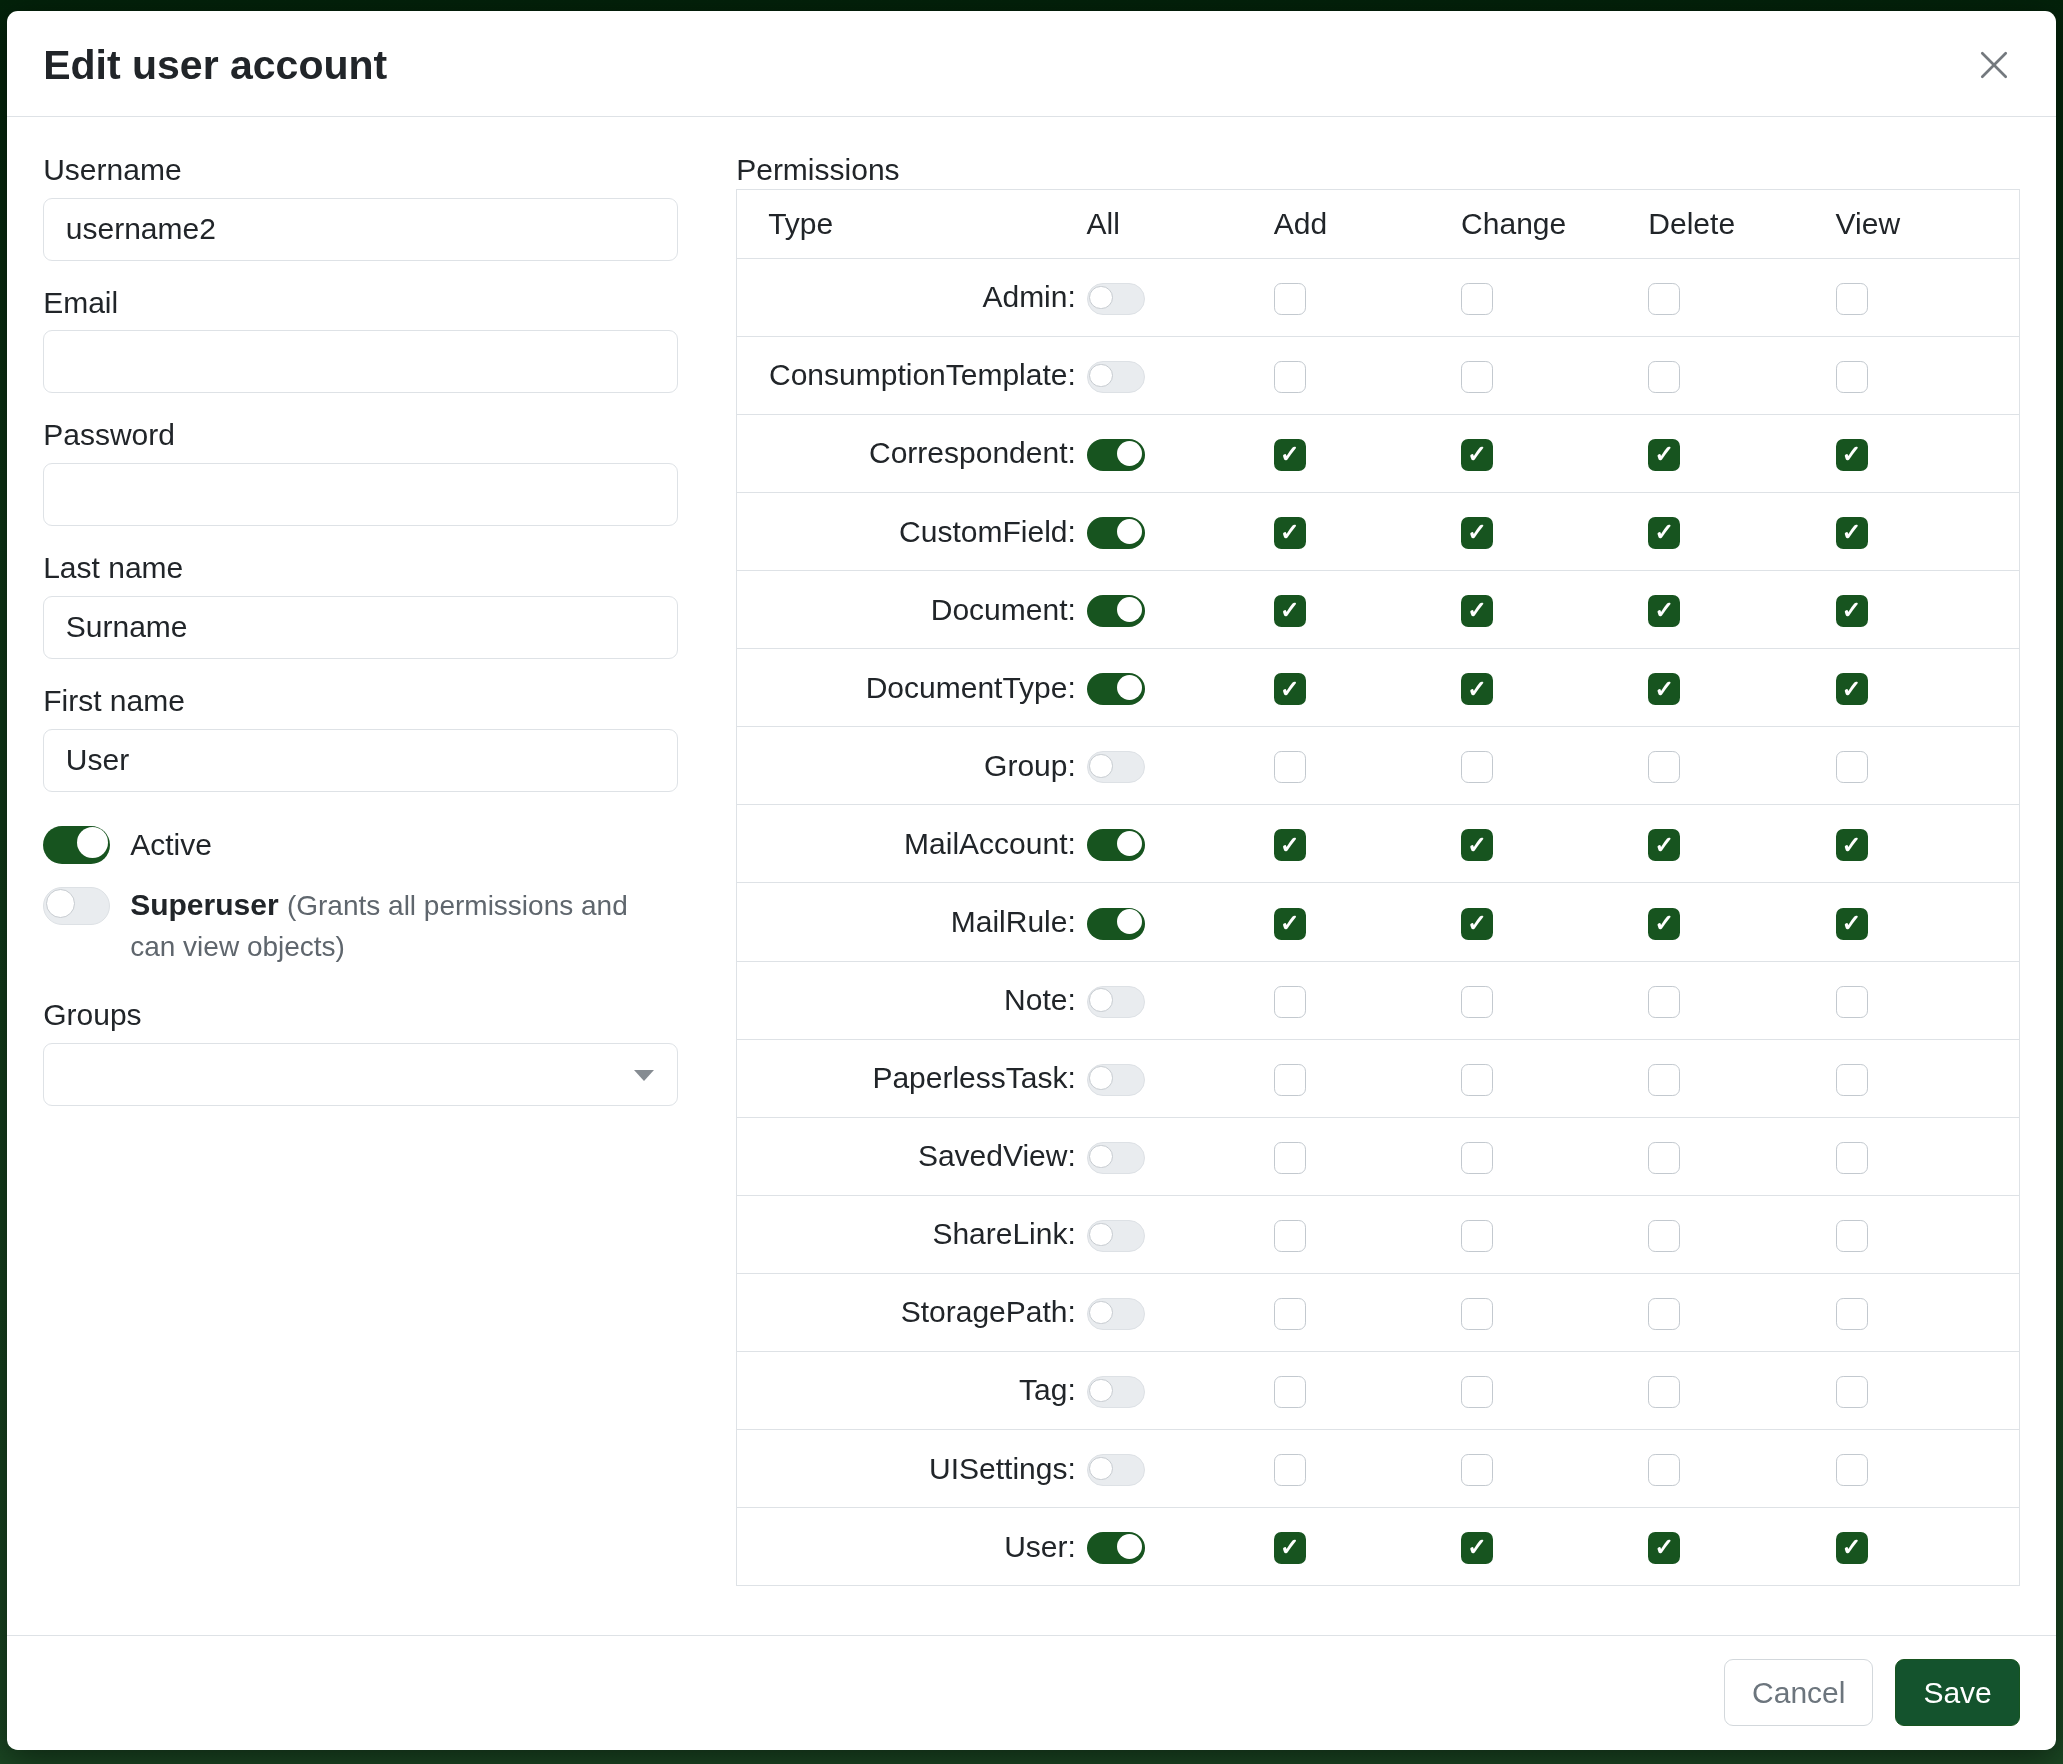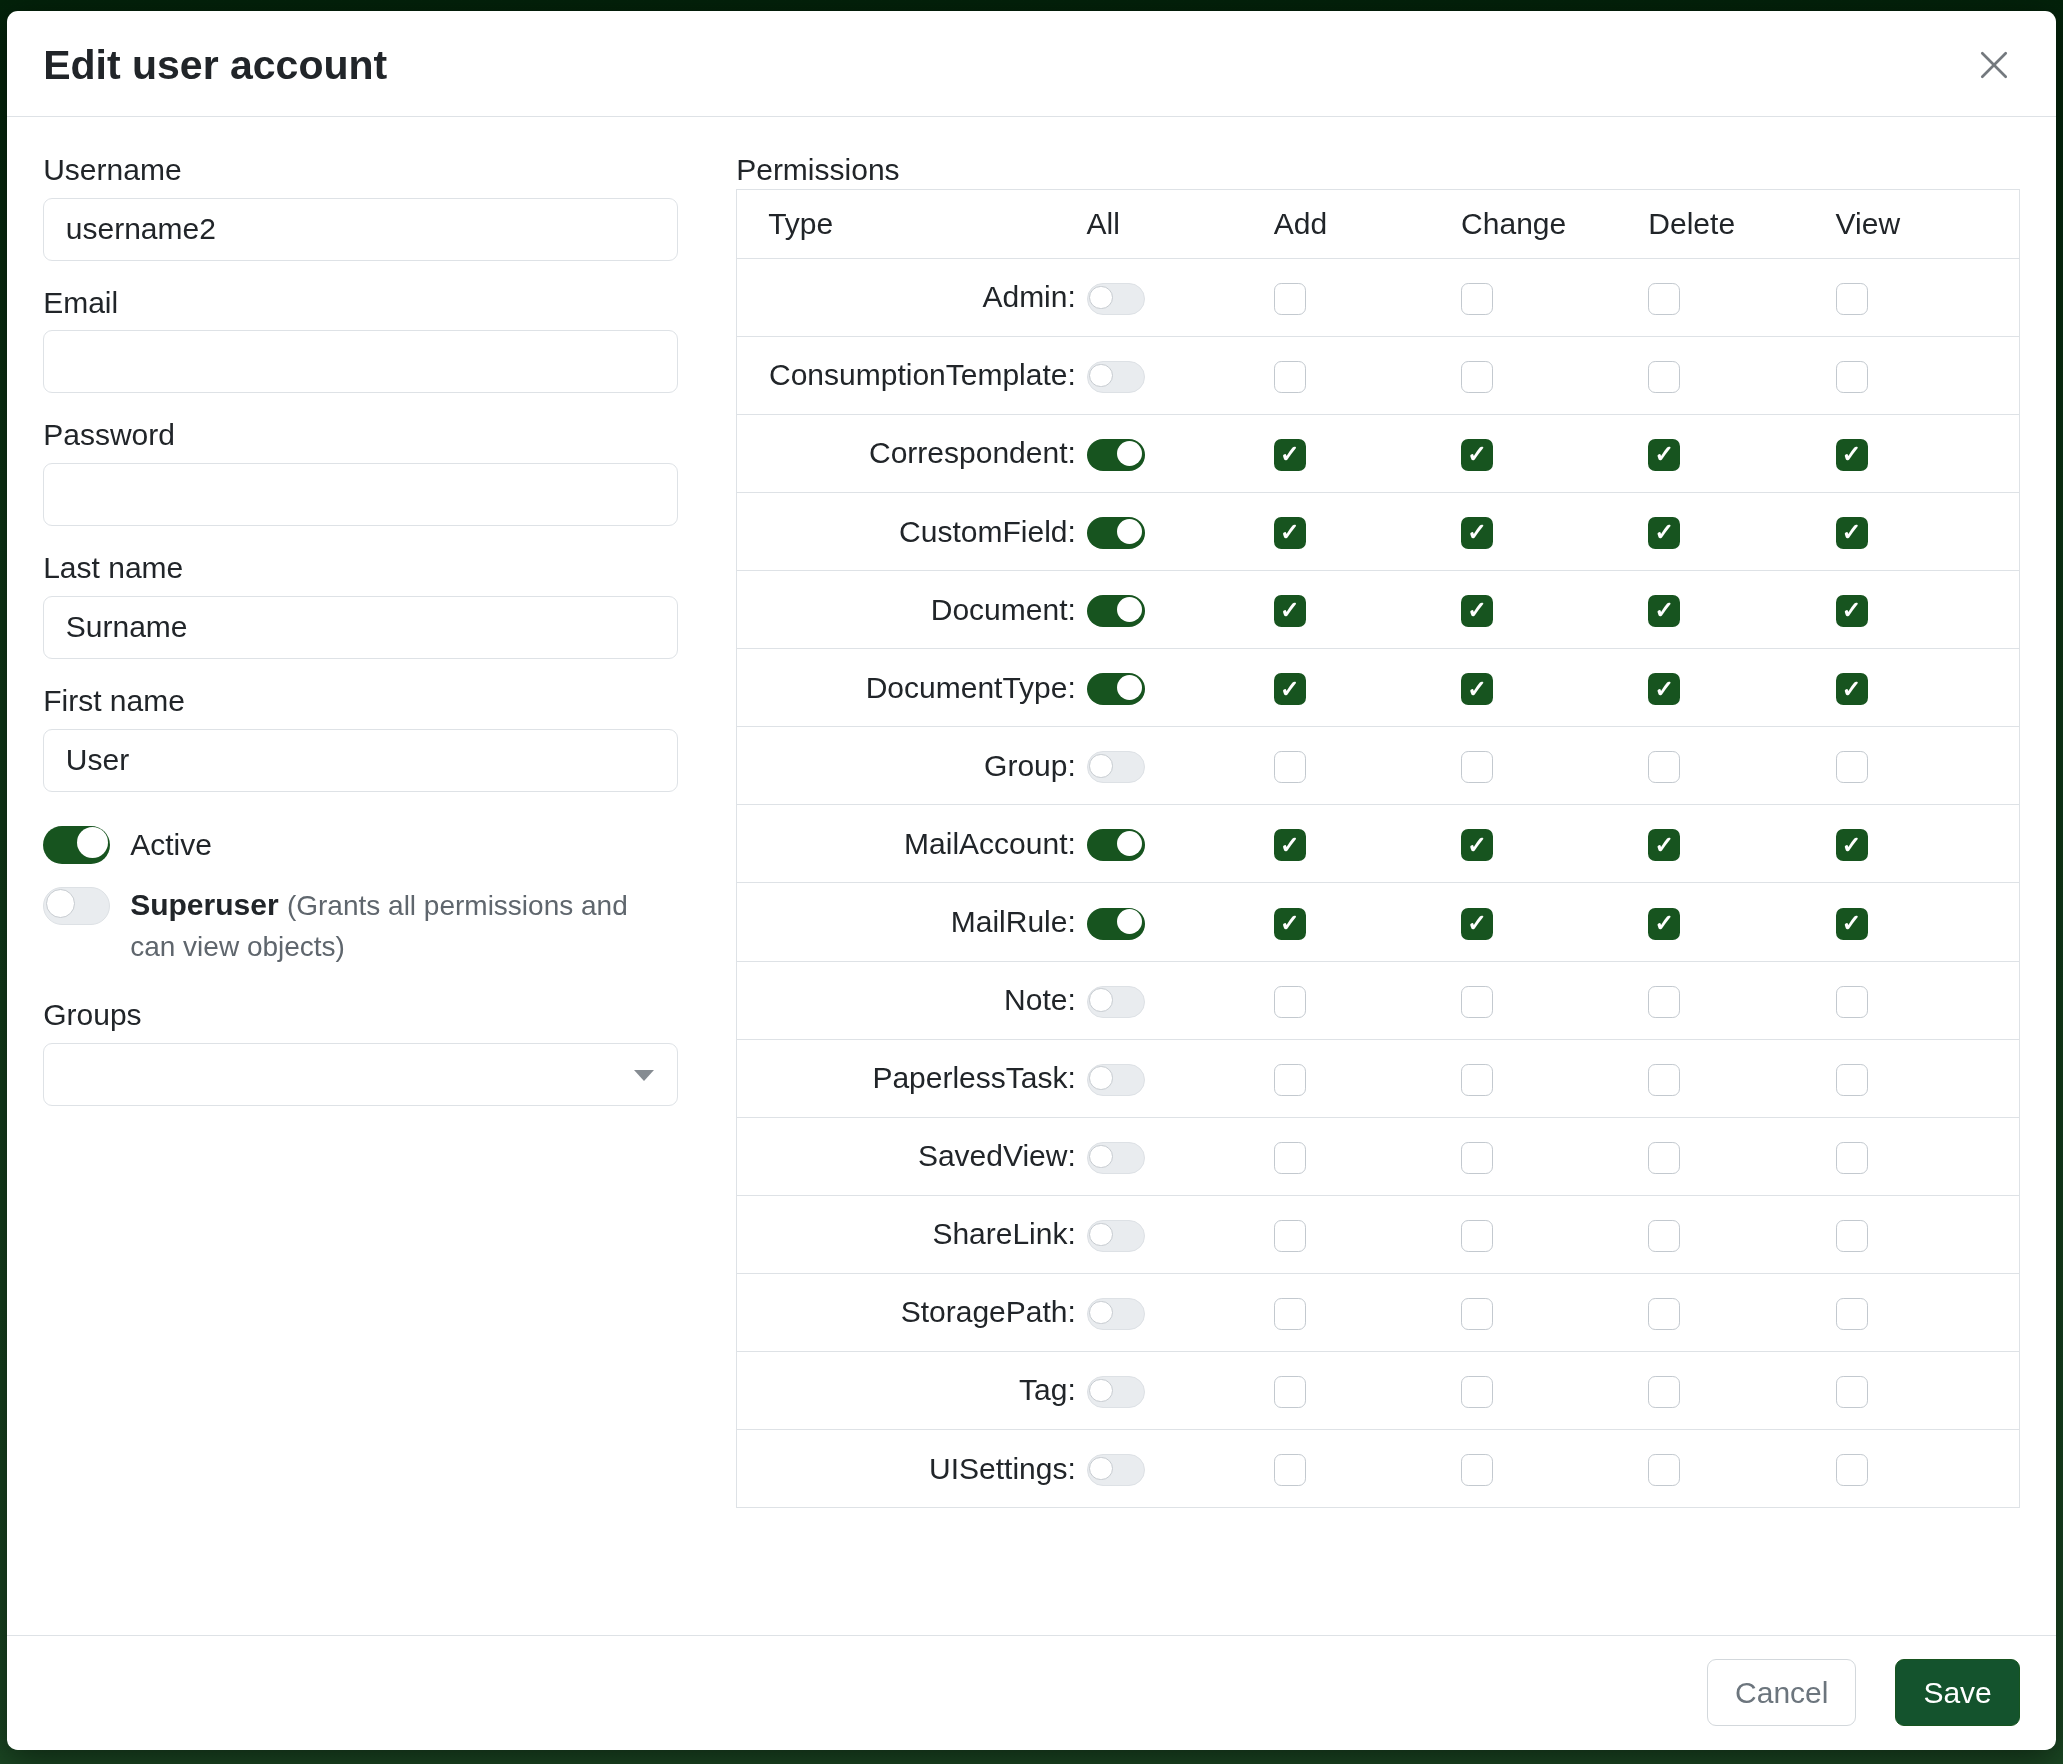--- a/index.html
+++ b/index.html
@@ -170,21 +170,21 @@
     font-weight: 700;
     line-height: 1;
   }
 
   
   .modal-footer {
     flex: none;
     display: flex;
     justify-content: flex-end;
     align-items: center;
-    gap: 39px;
+    gap: 22px;
     padding: 23.4px 36px;
     border-top: 1.8px solid #dee2e6;
   }
   .btn {
     height: 67px;
     border-radius: 9px;
     font-size: 30px;
     font-family: inherit;
     padding: 0 27px;
     cursor: pointer;
@@ -405,20 +405,28 @@
               <td><span class="checkbox unchecked"></span></td>
             </tr>
             <tr>
               <td>UISettings:</td>
               <td><span class="switch sm off"><span class="knob"></span></span></td>
               <td><span class="checkbox unchecked"></span></td>
               <td><span class="checkbox unchecked"></span></td>
               <td><span class="checkbox unchecked"></span></td>
               <td><span class="checkbox unchecked"></span></td>
             </tr>
+            <tr>
+              <td>User:</td>
+              <td><span class="switch sm on"><span class="knob"></span></span></td>
+              <td><span class="checkbox checked"></span></td>
+              <td><span class="checkbox checked"></span></td>
+              <td><span class="checkbox checked"></span></td>
+              <td><span class="checkbox checked"></span></td>
+            </tr>
           </tbody>
       </table>
     </div>
 
   </div>
 
   <div class="modal-footer">
     <button class="btn btn-cancel">Cancel</button>
     <button class="btn btn-save">Save</button>
   </div>

